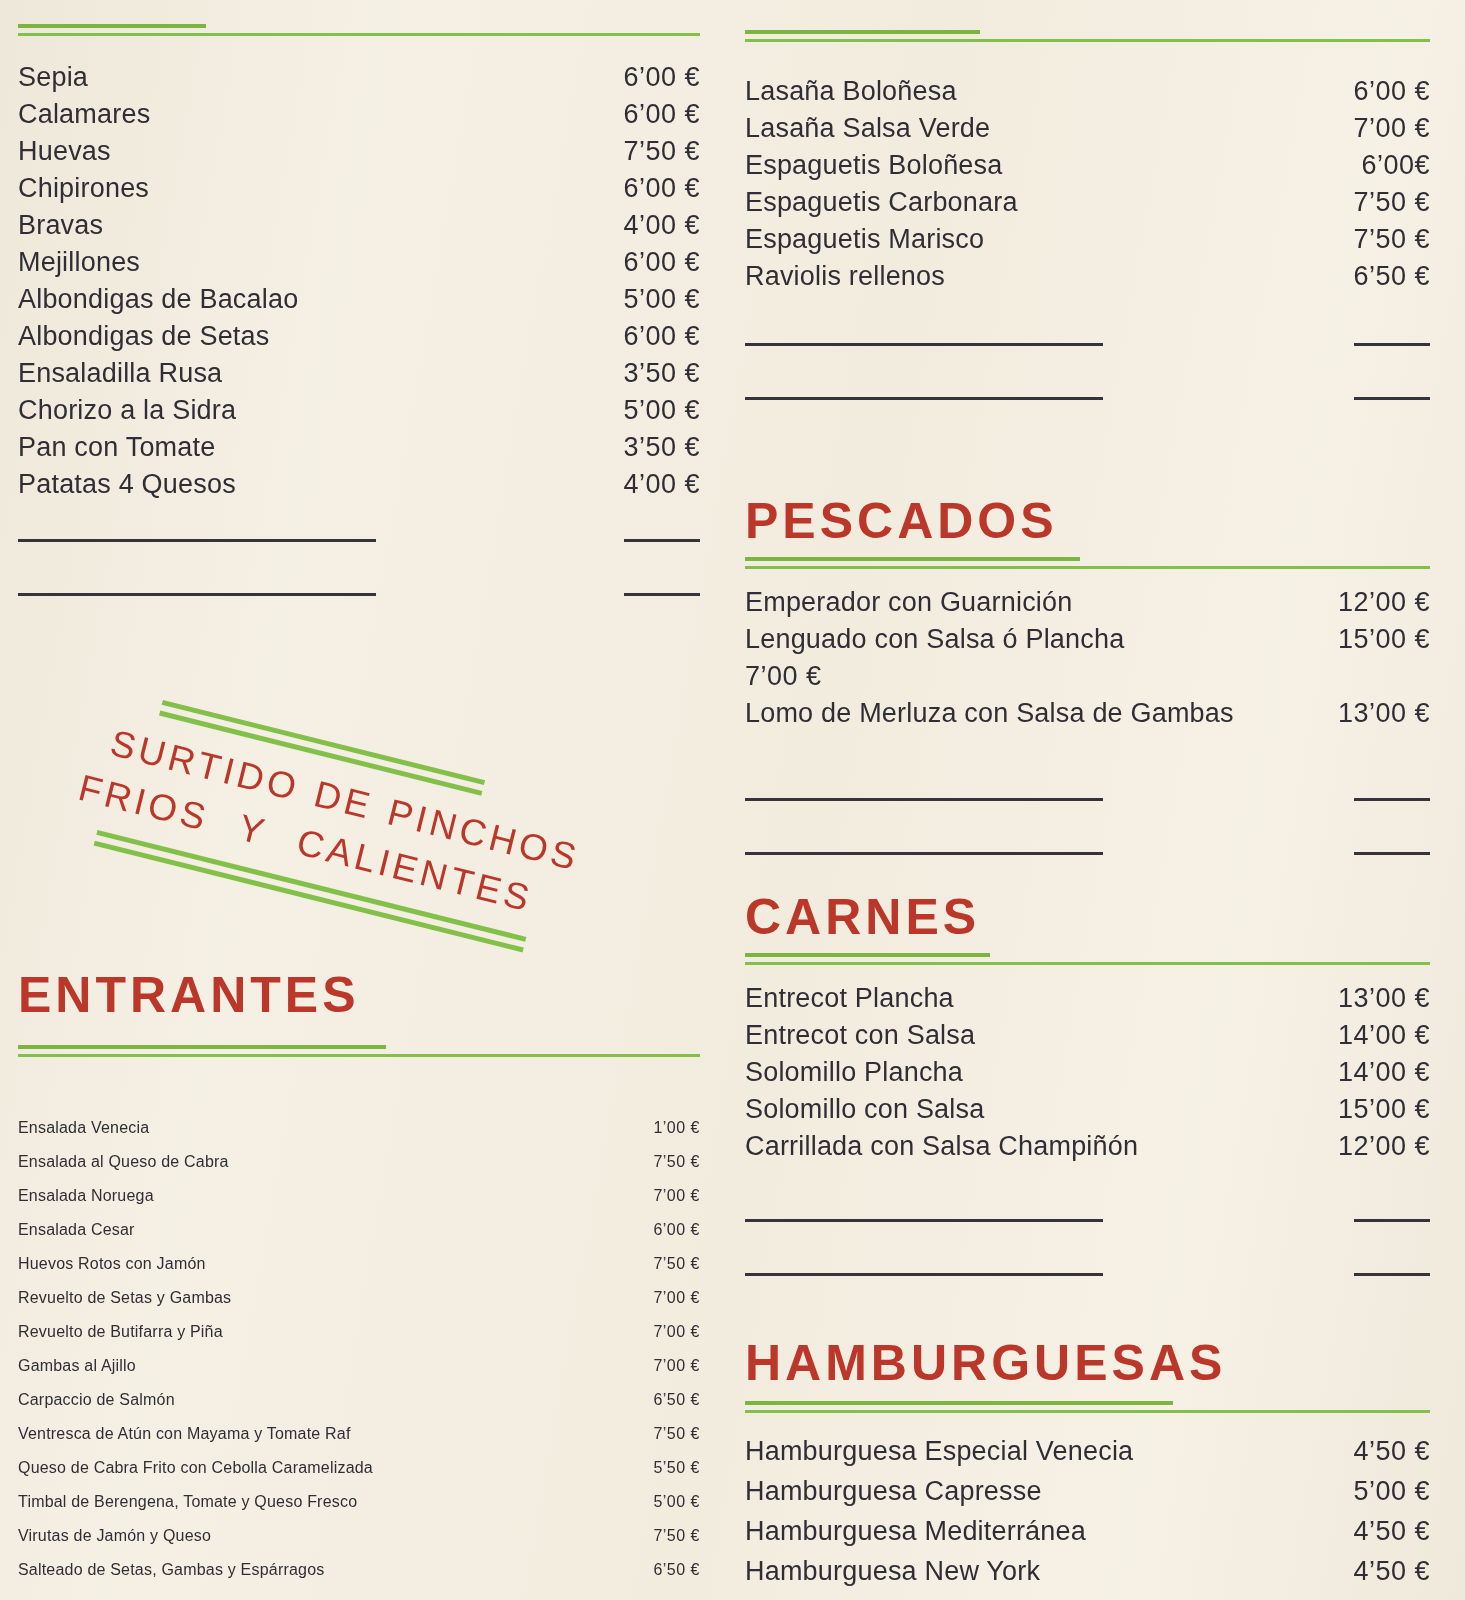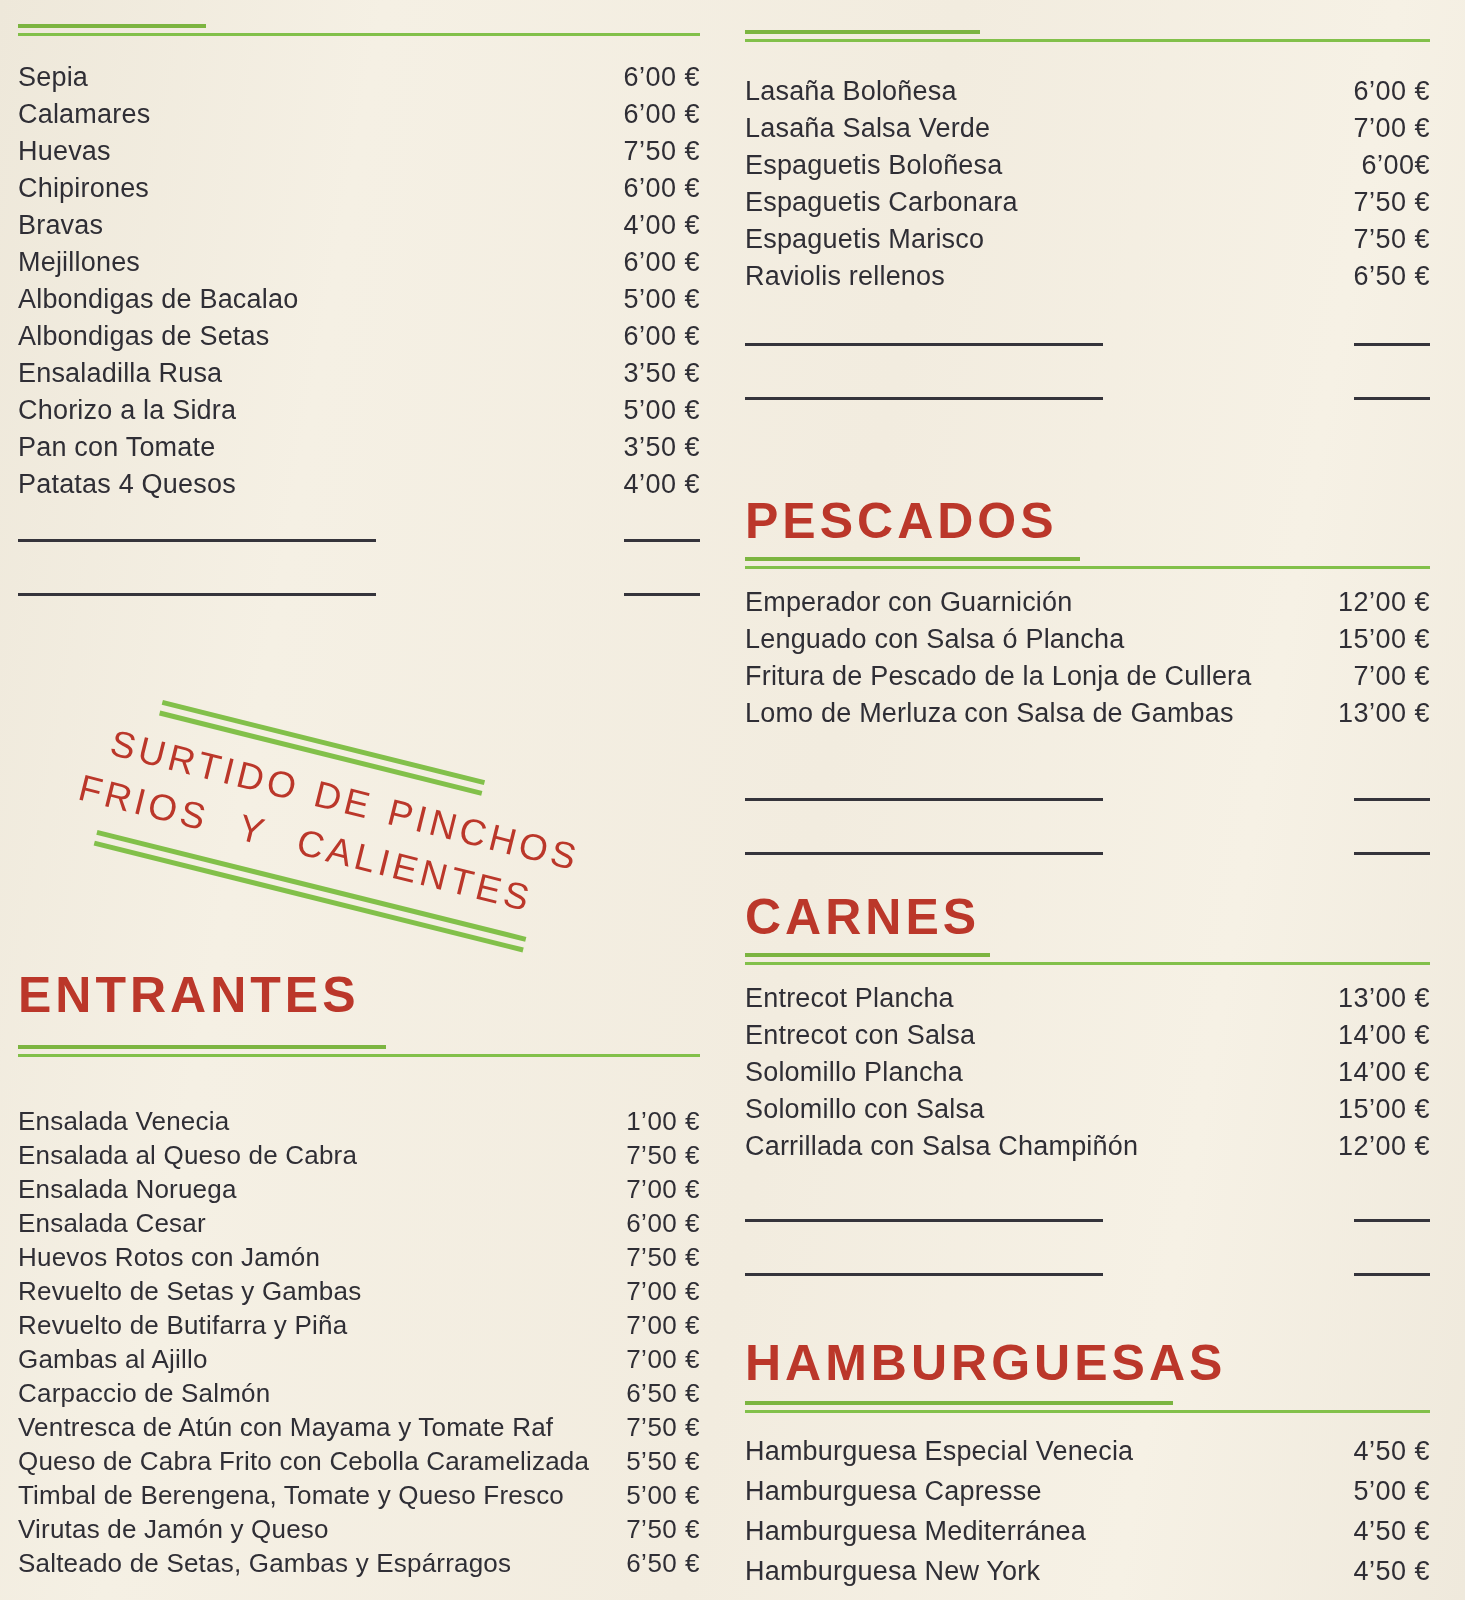--- a/index.html
+++ b/index.html
@@ -47,21 +47,21 @@
   }
   .item-name{letter-spacing:.2px;}
   .item-price{white-space:nowrap;letter-spacing:.5px;}
 
   
   .sec-tapas{top:14px;}
   .sec-tapas .rows{margin-top:18px;}
   .sec-entrantes{top:968px;}
   .sec-entrantes .rule{margin-top:22px;}
   .sec-entrantes .rows{margin-top:44px;}
-  .sec-entrantes .row{height:34px;font-size:26px;}
+  .sec-entrantes .row{height:34px;font-size:16px;}
   .sec-pastas{top:18px;}
   .sec-pastas .rule{margin-top:12px;}
   .sec-pastas .rows{margin-top:26px;}
   .sec-pescados{top:494px;}
   .sec-pescados .rule{margin-top:8px;}
   .sec-pescados .rows{margin-top:10px;}
   .sec-carnes{top:890px;}
   .sec-carnes .rule{margin-top:8px;}
   .sec-carnes .rows{margin-top:10px;}
   .sec-hamburguesas{top:1336px;}
@@ -329,21 +329,20 @@
           <span class="item-name">Emperador con Guarnición</span>
           <span class="item-price">12’00 €</span>
         </div>
 
         <div class="row">
           <span class="item-name">Lenguado con Salsa ó Plancha</span>
           <span class="item-price">15’00 €</span>
         </div>
 
         <div class="row">
-          <span class="item-name">Fritura de Pescado de la Lonja de Cullera</span>
           <span class="item-price">7’00 €</span>
         </div>
 
         <div class="row">
           <span class="item-name">Lomo de Merluza con Salsa de Gambas</span>
           <span class="item-price">13’00 €</span>
         </div>
       </div>
     <div class="writeins">
       <div class="writein-row wr-1">

